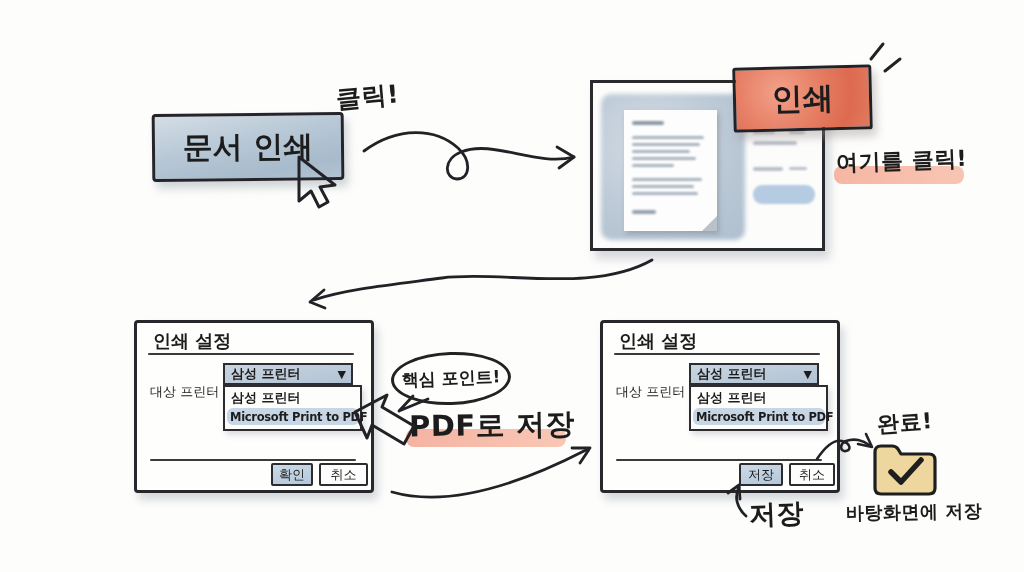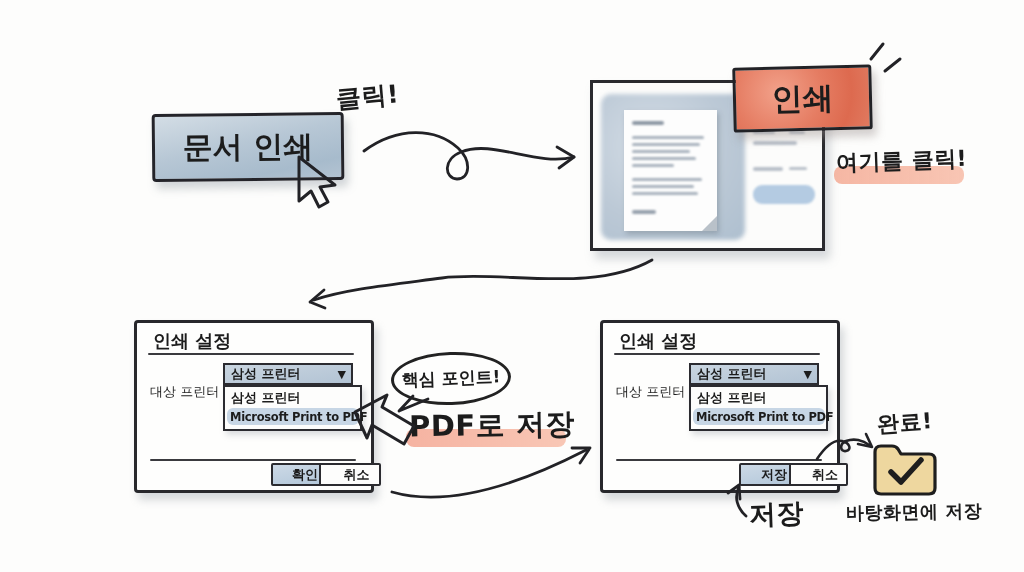--- a/index.html
+++ b/index.html
@@ -48,21 +48,21 @@
     background:linear-gradient(170deg,#c9d5e0,#b2c3d4);display:flex;align-items:center;
     font-size:13px;font-weight:bold;padding-left:6px;box-sizing:border-box;}
   .dlg-caret{position:absolute;right:5px;top:3px;font-size:11px;}
   .dlg-list{position:absolute;left:86px;top:62px;width:139px;height:46px;border:2.5px solid #2b2b30;
     background:#fdfdfc;box-sizing:border-box;box-shadow:3px 4px 6px rgba(140,145,155,.3);}
   .dlg-opt1{position:absolute;left:6px;top:2px;font-size:13px;font-weight:bold;white-space:nowrap;}
   .dlg-opt2{position:absolute;left:2px;top:21px;width:129px;height:17px;border-radius:6px;background:#c7d6e5;
     font-size:11.5px;font-weight:bold;letter-spacing:-.3px;display:flex;align-items:center;padding-left:3px;white-space:nowrap;}
   .dlg-botline{position:absolute;left:13px;top:136px;width:206px;height:2px;background:#3a3a3e;border-radius:2px;}
   .dlg-btn{position:absolute;top:140px;height:19px;border:2.5px solid #2b2b30;border-radius:2px;background:#fdfdfc;
-    display:flex;align-items:center;justify-content:center;font-size:13px;font-weight:bold;box-sizing:content-box;padding-left:13px;}
+    display:flex;align-items:center;justify-content:center;font-size:13px;font-weight:normal;box-sizing:content-box;}
   .dlg-btn.blue{background:linear-gradient(170deg,#ccd9e6,#b4c8da);}
 
   
   .bubble{left:391px;top:352px;width:114px;height:47px;border:3px solid #222;border-radius:50%;background:#fefefd;
     display:flex;align-items:center;justify-content:center;font-size:17px;font-weight:bold;transform:rotate(-2deg);z-index:2;}
   .pdf-pink{left:406px;top:429px;width:160px;height:18px;border-radius:8px;
     background:linear-gradient(90deg,rgba(243,160,138,.8),rgba(247,185,163,.8));filter:blur(.6px);}
   .pdf-note{left:409px;top:406px;font-size:29px;font-weight:bold;transform:rotate(-1deg);}
   .save-hint{left:749px;top:496px;font-size:27px;font-weight:bold;transform:rotate(-2deg);}
   .done-label{left:877px;top:408px;font-size:22px;font-weight:bold;transform:rotate(-4deg);}

